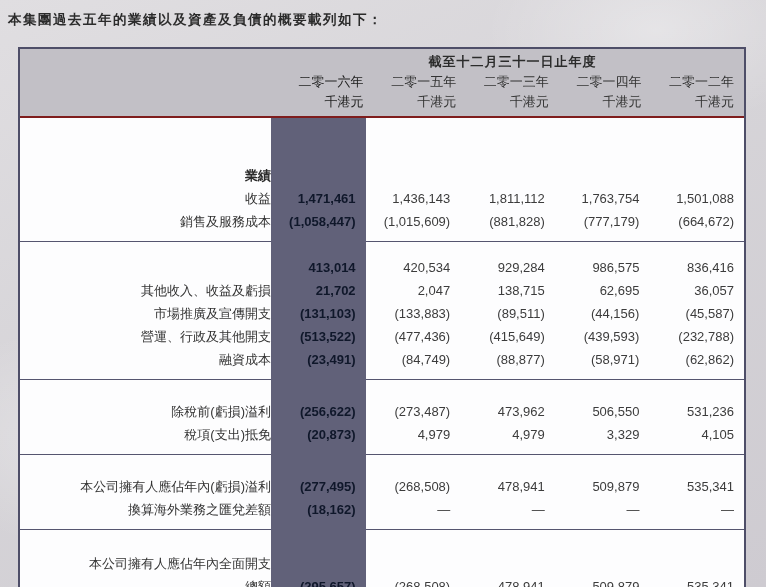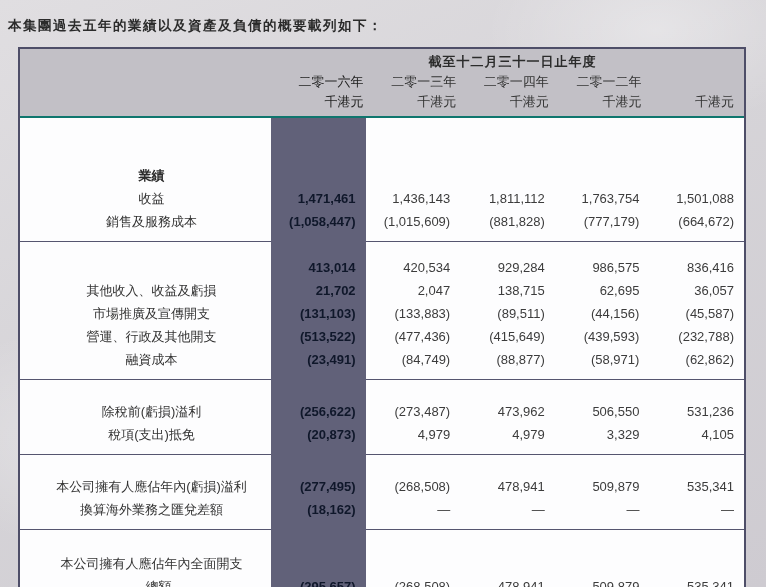--- a/index.html
+++ b/index.html
@@ -7,37 +7,37 @@
     width:766px;height:587px;position:relative;overflow:hidden;
     font-family:"Liberation Sans","DejaVu Sans",sans-serif;
     background:linear-gradient(155deg,#e0dee1 0%,#d6d4d8 45%,#cecbd1 100%);
   }
   .swirl{position:absolute;border-radius:50%;pointer-events:none;}
   .swirl-tr{width:340px;height:200px;right:-60px;top:-70px;
     background:radial-gradient(closest-side,rgba(255,255,255,0.35),rgba(255,255,255,0));}
   .swirl-bl{width:300px;height:220px;left:-80px;bottom:40px;
     background:radial-gradient(closest-side,rgba(255,255,255,0.30),rgba(255,255,255,0));}
   .intro{
-    position:absolute;left:8px;top:17px;font-size:13.5px;font-weight:bold;
+    position:absolute;left:8px;top:11px;font-size:13.5px;font-weight:bold;
     color:#2b2b2b;letter-spacing:1.5px;
   }
   .fintable{
     position:absolute;left:18px;top:47px;width:728px;
     border:2px solid #4e4e68;box-sizing:border-box;
   }
   .thead{
-    background:#c2c0c6;border-bottom:2px solid #0f766e;
+    background:#c2c0c6;border-bottom:2px solid #7f1d1d;
     padding:3px 0 4px 10px;
   }
   .thr,.trow{display:grid;grid-template-columns:251px repeat(5,1fr);}
   .thr{line-height:20px;font-size:13px;color:#333;}
   .thr .span5{grid-column:2/7;text-align:center;font-weight:bold;color:#2b2b2b;letter-spacing:1px;}
   .cell{white-space:nowrap;overflow:hidden;}
   .num{text-align:right;padding-right:10px;}
-  .labelcell{padding-left:12px;text-align:center;color:#333;}
+  .labelcell{padding-left:12px;text-align:right;color:#333;}
   .yr-0,.un-0{font-weight:normal;color:#222;}
   .tbody{position:relative;background:#fdfdfe;}
   .darkcol{
     position:absolute;top:0;bottom:0;left:251px;
     width:calc((100% - 251px)/5);
     background:#616179;z-index:1;
   }
   .trow{position:relative;z-index:2;line-height:23px;height:23px;font-size:13px;color:#3c3c3c;}
   .trow .cell:nth-child(2){color:#0f172a;font-weight:bold;}
   .trow.bold .labelcell{font-weight:bold;color:#2b2b2b;}
@@ -55,20 +55,21 @@
 
 <div class="fintable">
   <div class="thead">
     <div class="thr">
       <div class="cell labelcell"></div>
       <div class="cell span5">截至十二月三十一日止年度</div>
     </div>
     <div class="thr" id="years-row">
         <div class="cell labelcell"></div>
         <div class="cell num yr-0">二零一六年</div>
+        <div class="cell num yr-x">二零一五年</div>
         <div class="cell num yr-x">二零一三年</div>
         <div class="cell num yr-x">二零一四年</div>
         <div class="cell num yr-x">二零一二年</div>
       </div>
     <div class="thr" id="units-row">
         <div class="cell labelcell"></div>
         <div class="cell num un-0">千港元</div>
         <div class="cell num un-x">千港元</div>
         <div class="cell num un-x">千港元</div>
         <div class="cell num un-x">千港元</div>

